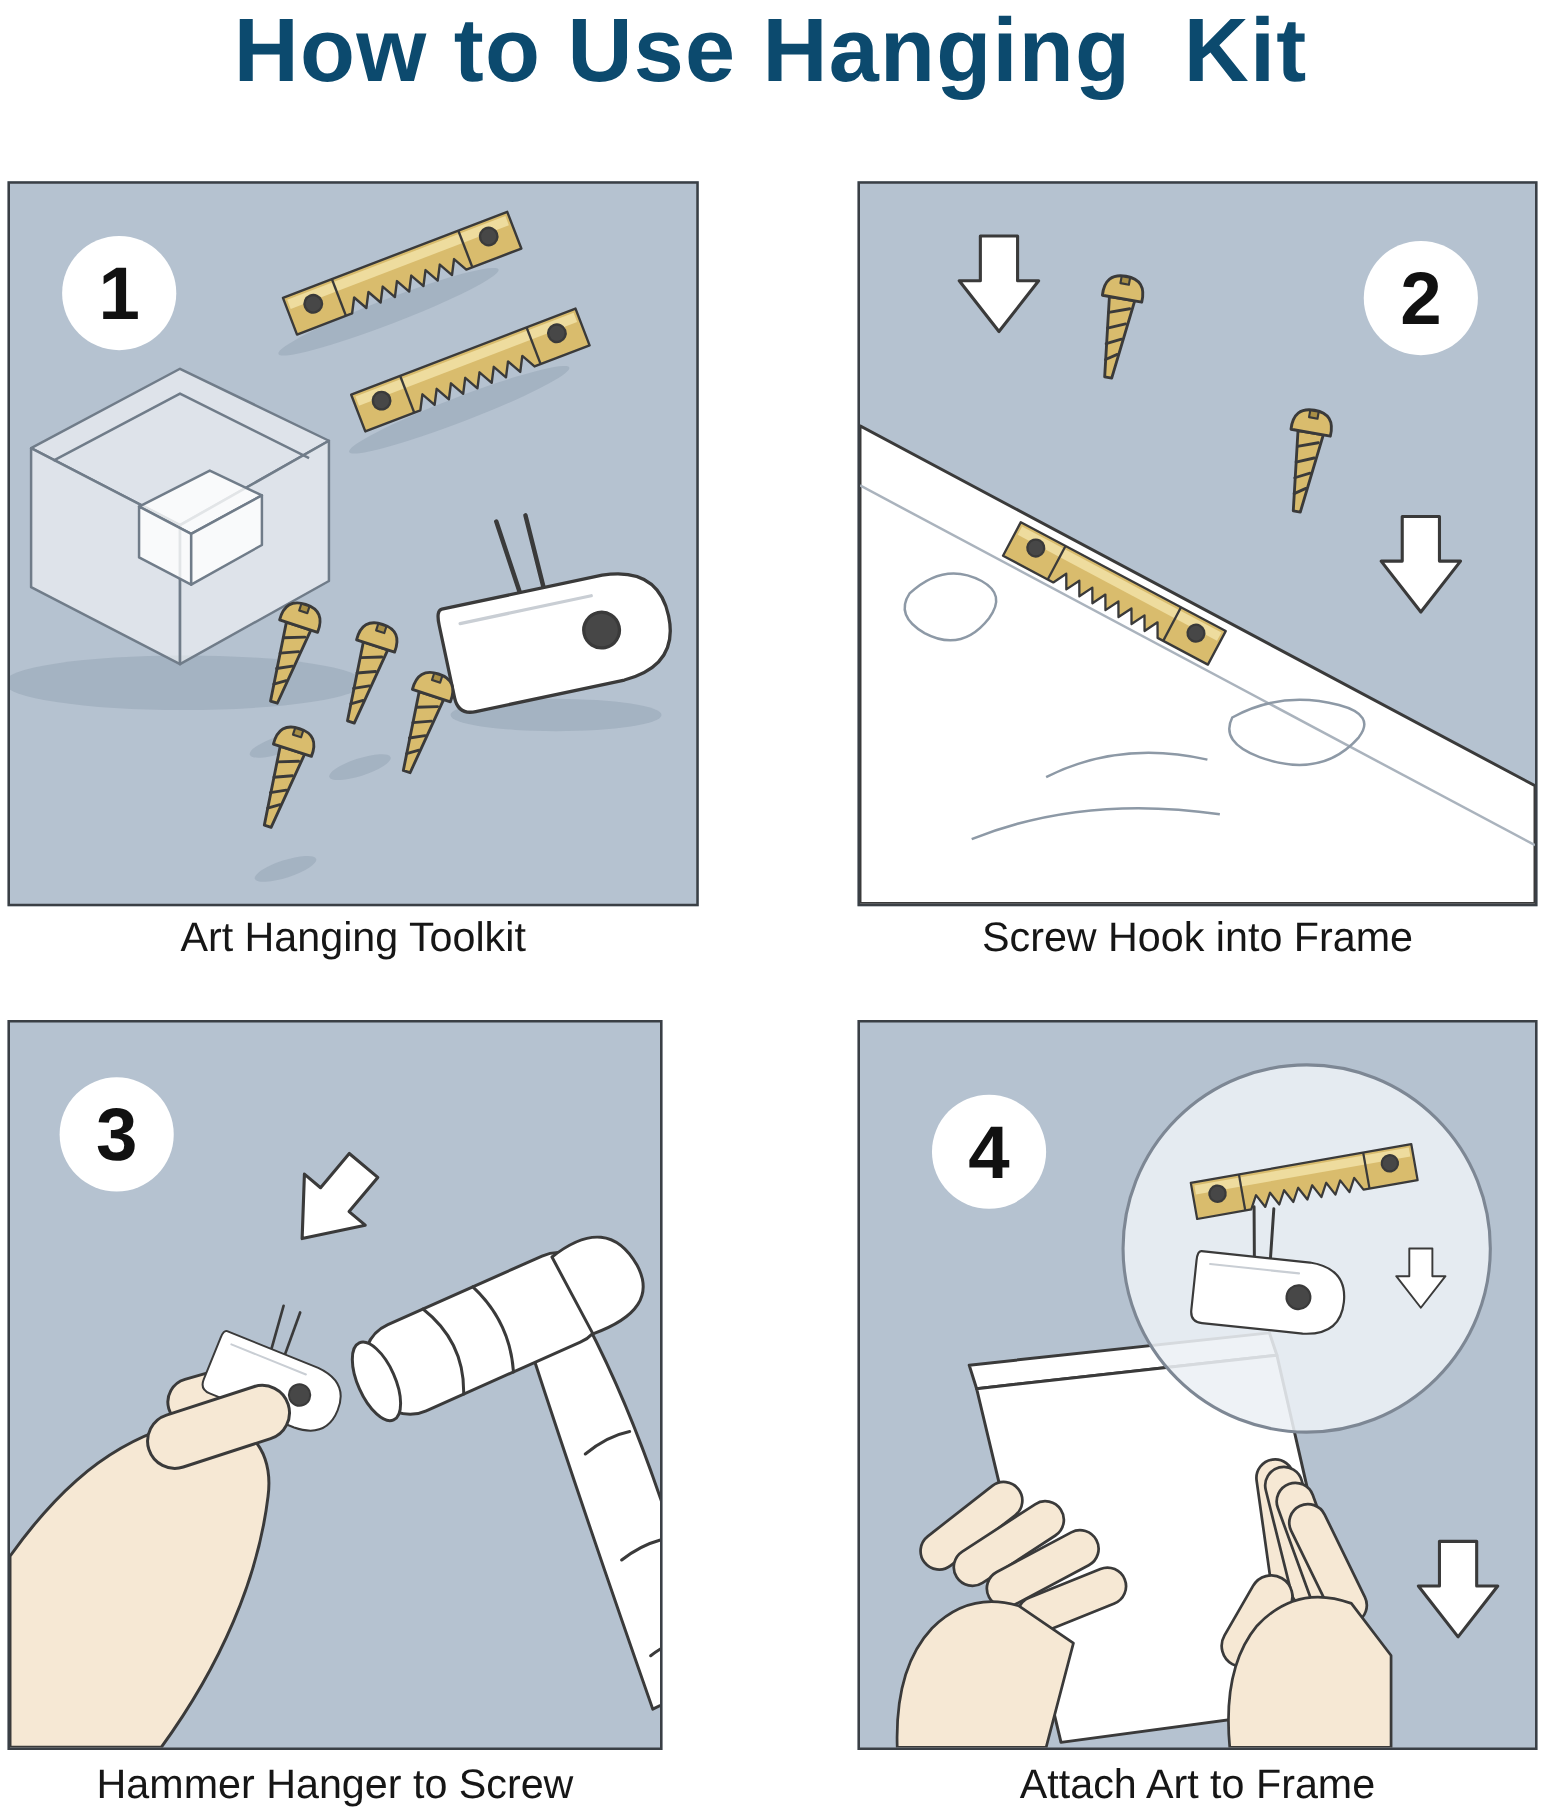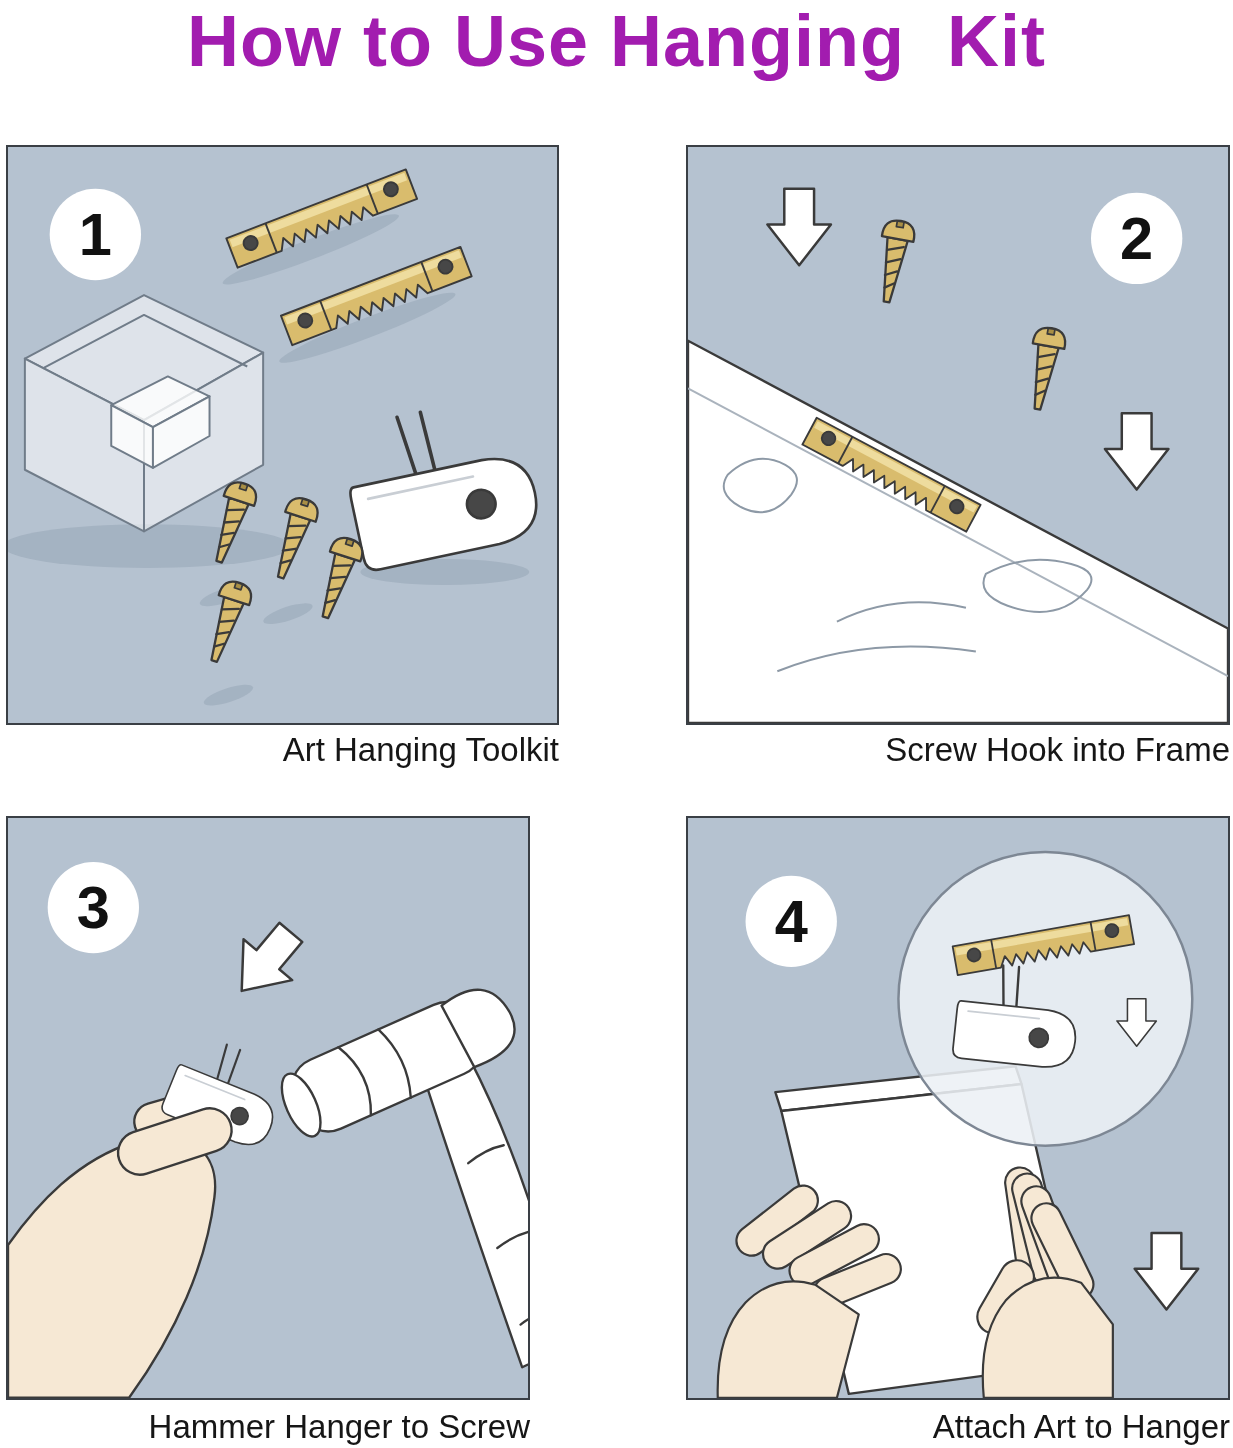--- a/index.html
+++ b/index.html
@@ -5,28 +5,28 @@
   :root{
     --panel-bg:#b5c2d0; --panel-border:#3a3f45; --outline:#3a3a3a;
     --brass:#d9bc6d; --brass-light:#eedc9e; --brass-dark:#a98f45;
     --hole:#474747; --skin:#f6e8d4; --shadow:#94a4b3; --text:#111111;
   }
   *{margin:0;padding:0;box-sizing:border-box}
   html,body{background:#fff}
   body{width:1233px;height:1448px;position:relative;overflow:hidden;
        font-family:"Liberation Sans",sans-serif;color:var(--text)}
   .title{position:absolute;top:0;left:0;width:100%;text-align:center;
-         font-size:72px;font-weight:700;letter-spacing:1px;color:#a21caf;white-space:pre-wrap}
+         font-size:72px;font-weight:700;letter-spacing:1px;color:#0c4a6e;white-space:pre-wrap}
   .panel{position:absolute;background:var(--panel-bg);border:2px solid var(--panel-border)}
   .panel svg{display:block;width:100%;height:100%}
   #panel1{left:6px;top:145px;width:553px;height:580px}
   #panel2{left:686px;top:145px;width:544px;height:580px}
   #panel3{left:6px;top:816px;width:524px;height:584px}
   #panel4{left:686px;top:816px;width:544px;height:584px}
-  .caption{position:absolute;text-align:right;font-size:33px;color:#161616}
+  .caption{position:absolute;text-align:center;font-size:33px;color:#161616}
   #cap1{left:6px;top:731px;width:553px}
   #cap2{left:686px;top:731px;width:544px}
   #cap3{left:6px;top:1408px;width:524px}
   #cap4{left:686px;top:1408px;width:544px}
   .badge{fill:#ffffff}
   .badge-num{font-family:"Liberation Sans",sans-serif;font-size:60px;font-weight:700;
              fill:#111;text-anchor:middle}
   .shadow{fill:var(--shadow);opacity:.5;stroke:none}
   .grain{fill:none;stroke:#8d99a6;stroke-width:2}
 </style>
@@ -186,13 +186,13 @@
     <use href="#arrow-down" transform="translate(482,418)"></use>
 
     <circle class="badge" cx="104" cy="104" r="46"></circle>
     <text class="badge-num" x="104" y="125">4</text>
   </svg>
 </div>
 
 <div class="caption" id="cap1">Art Hanging Toolkit</div>
 <div class="caption" id="cap2">Screw Hook into Frame</div>
 <div class="caption" id="cap3">Hammer Hanger to Screw</div>
-<div class="caption" id="cap4">Attach Art to Hanger</div>
+<div class="caption" id="cap4">Attach Art to Frame</div>
 
 </body></html>

